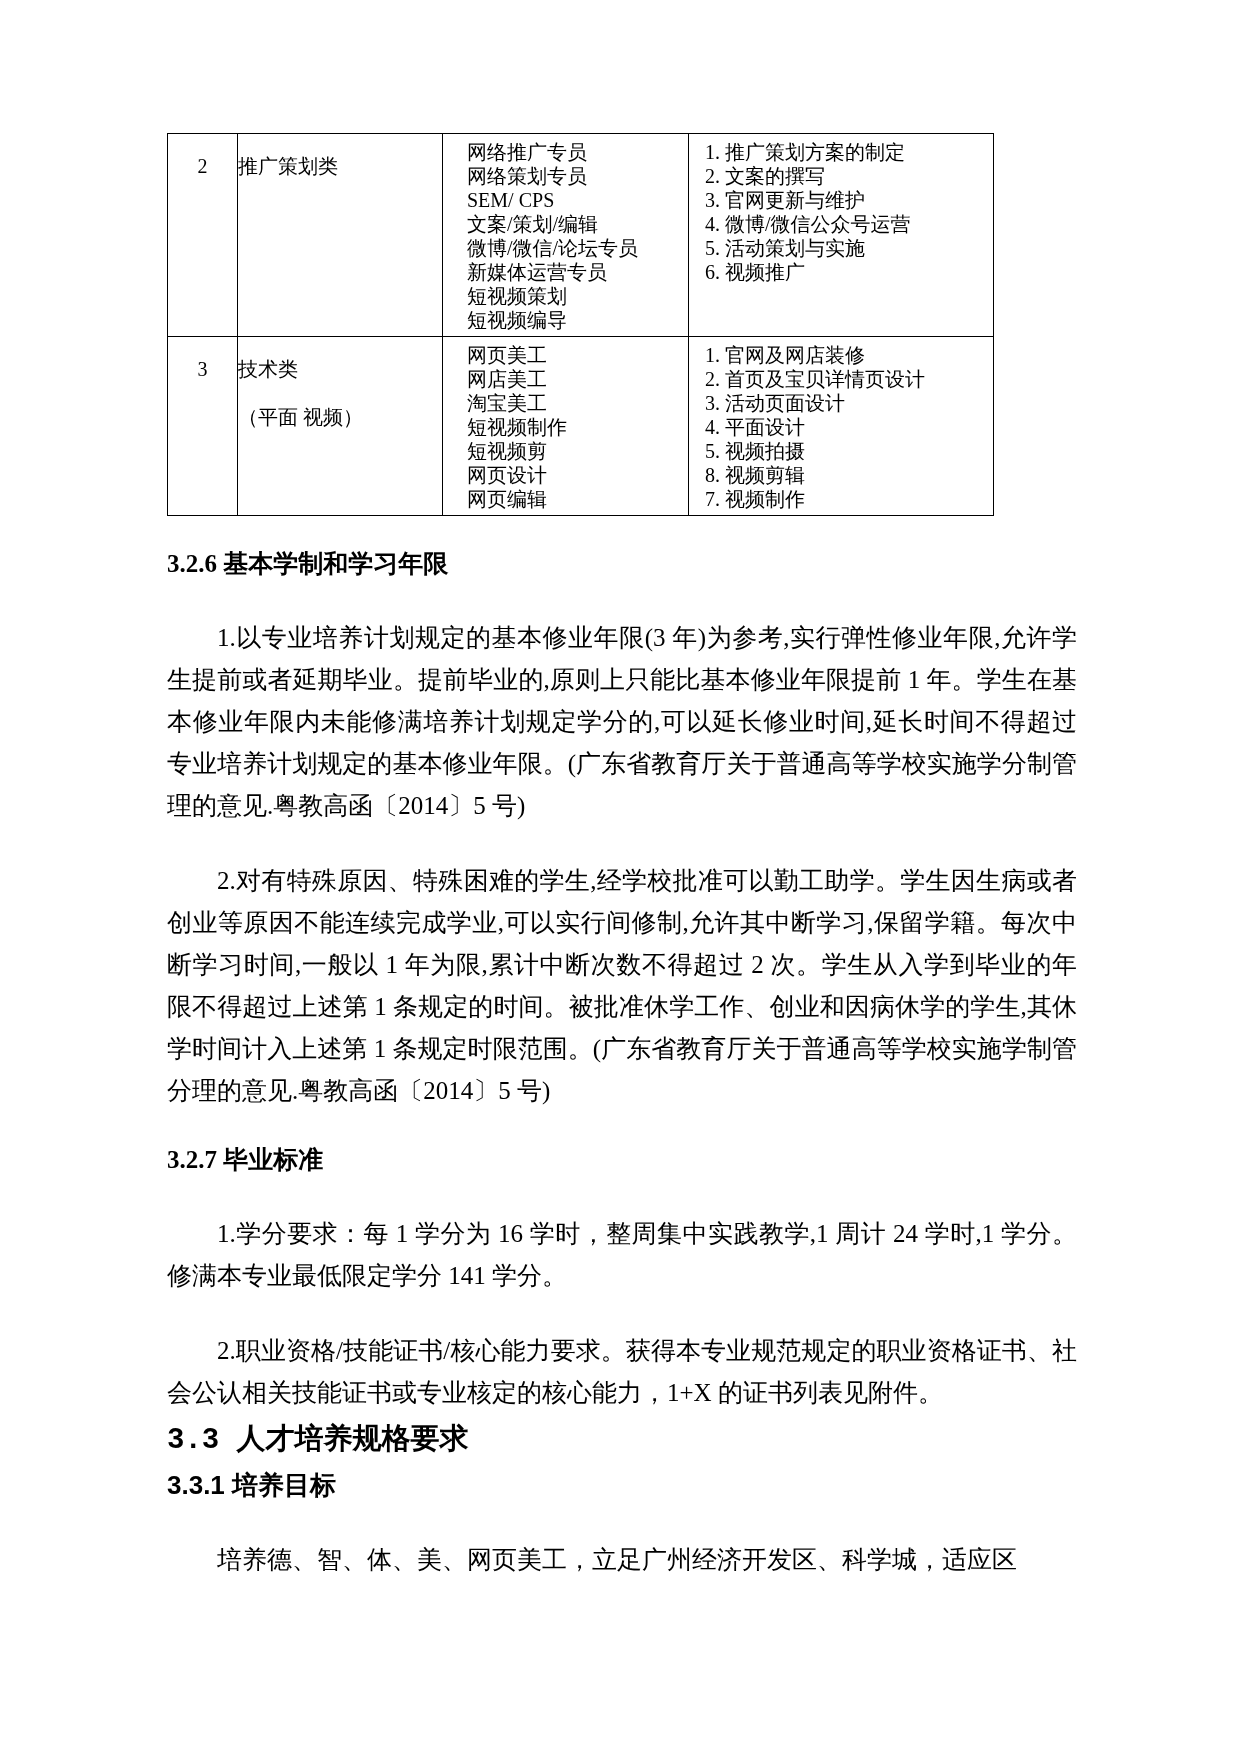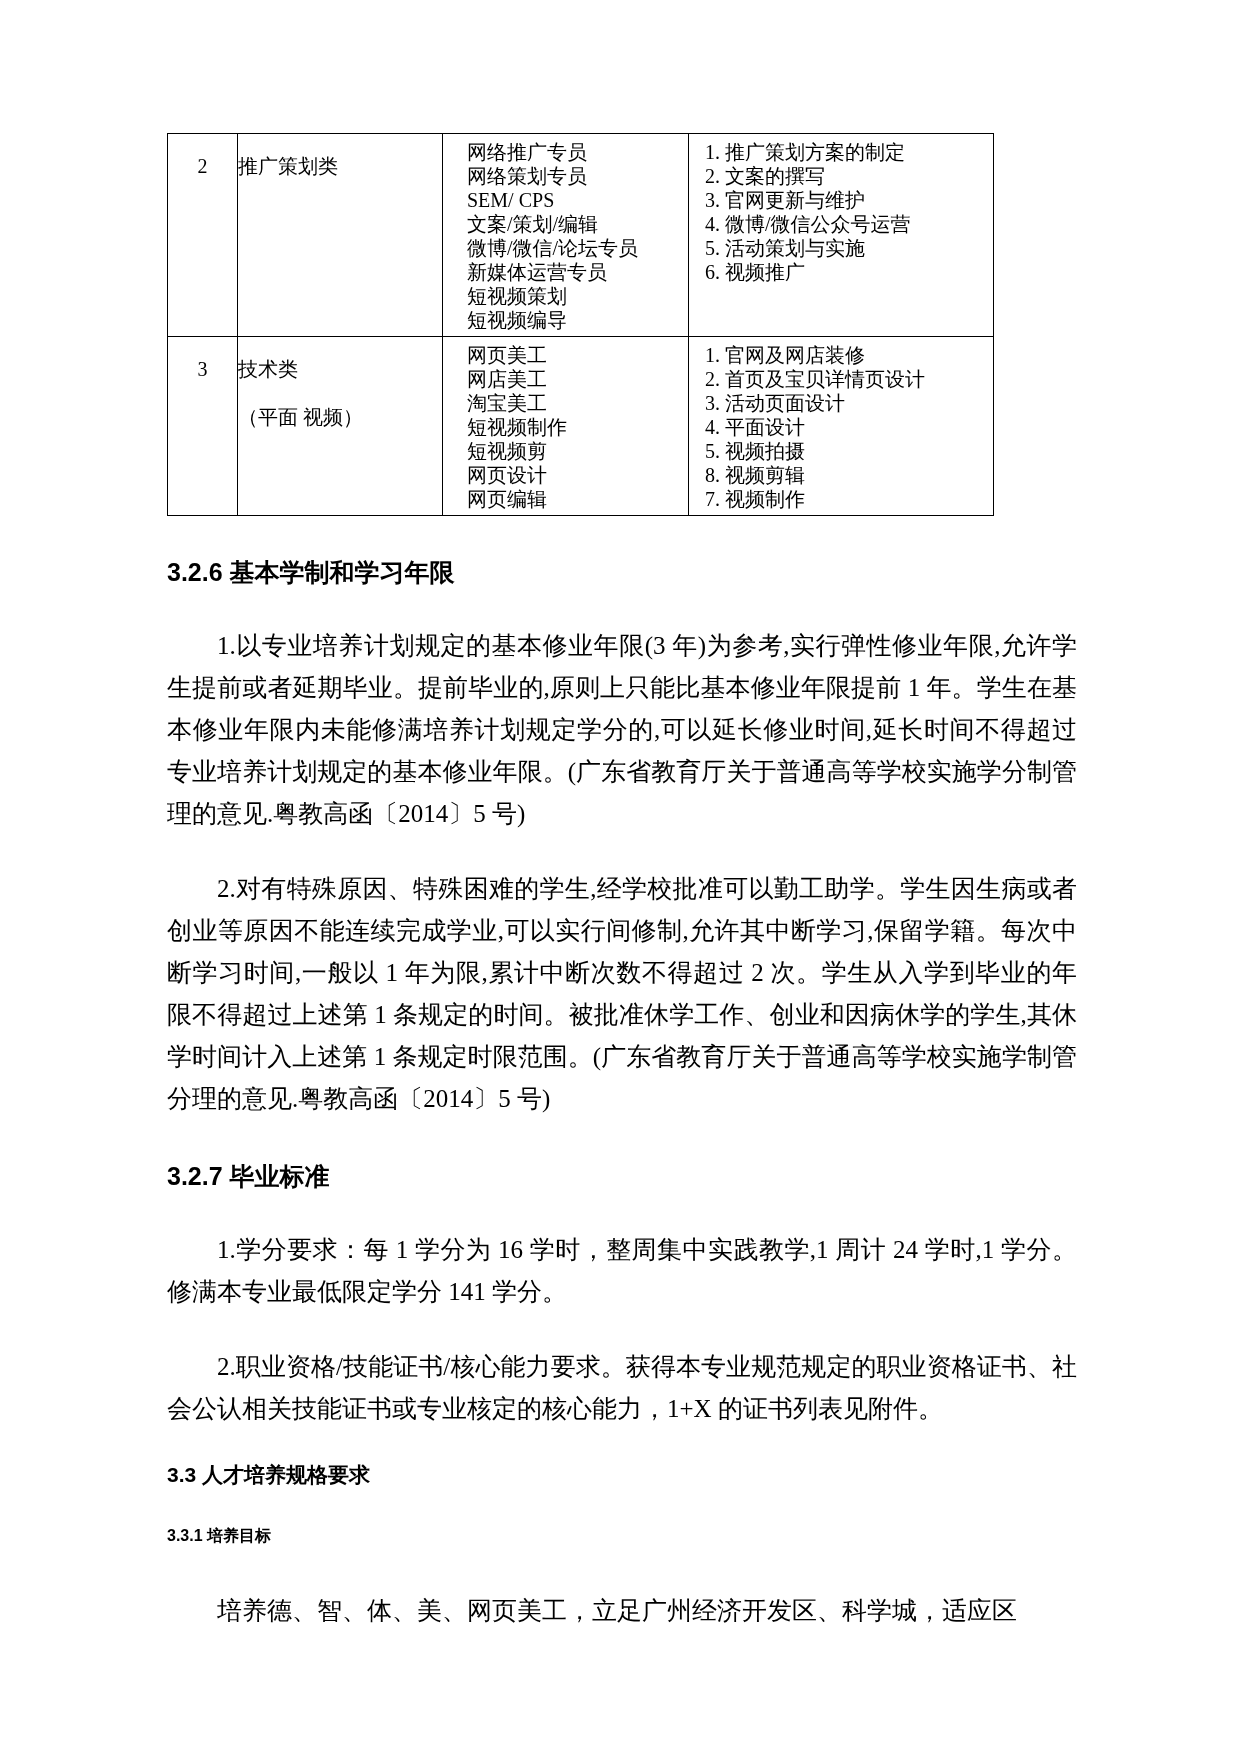--- a/index.html
+++ b/index.html
@@ -41,39 +41,38 @@
   
   .para, .intro {
     font-size: 25px;
     line-height: 42px;
     text-align: justify;
     text-justify: inter-ideograph;
     text-indent: 2em;
     margin-top: 33px;
   }
   .h-sub {
-    font-family: Liberation Sans, sans-serif;
+    font-family: Liberation Serif, serif;
     font-size: 25px;
     font-weight: bold;
     line-height: 40px;
-    margin-top: 36px;
+    margin-top: 28px;
   }
   .h-main {
-    font-family: Liberation Sans, sans-serif;
-    font-size: 21px;
+    font-family: Liberation Mono, monospace;
+    font-size: 29px;
     font-weight: bold;
     line-height: 46px;
-    margin-top: 22px;
+    margin-top: 4px;
   }
   .h-sub2 {
     font-family: "Liberation Sans", "DejaVu Sans", sans-serif;
-    font-size: 16px;
+    font-size: 26px;
     font-weight: bold;
     line-height: 42px;
-    margin-top: 17px;
   }
 </style>
 </head>
 <body>
 
 <div class="page">
 
   <table class="doc-table">
     <colgroup>
       <col class="col-num">

